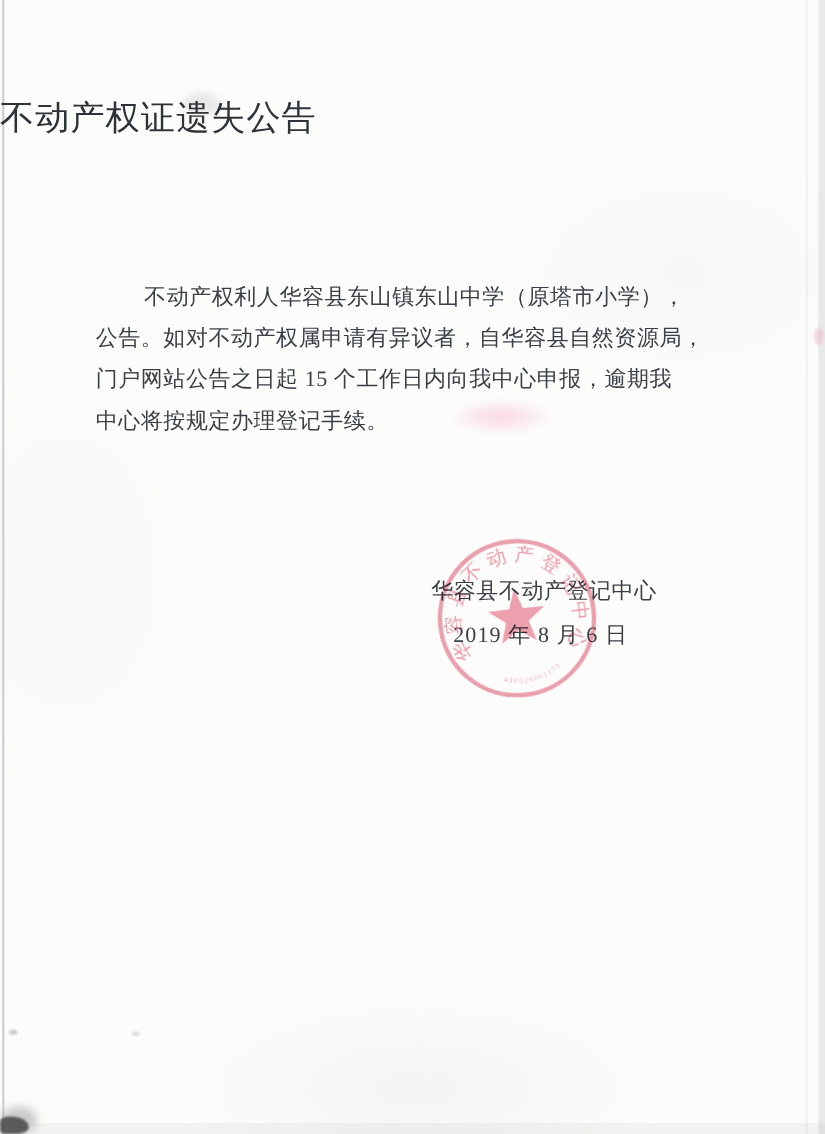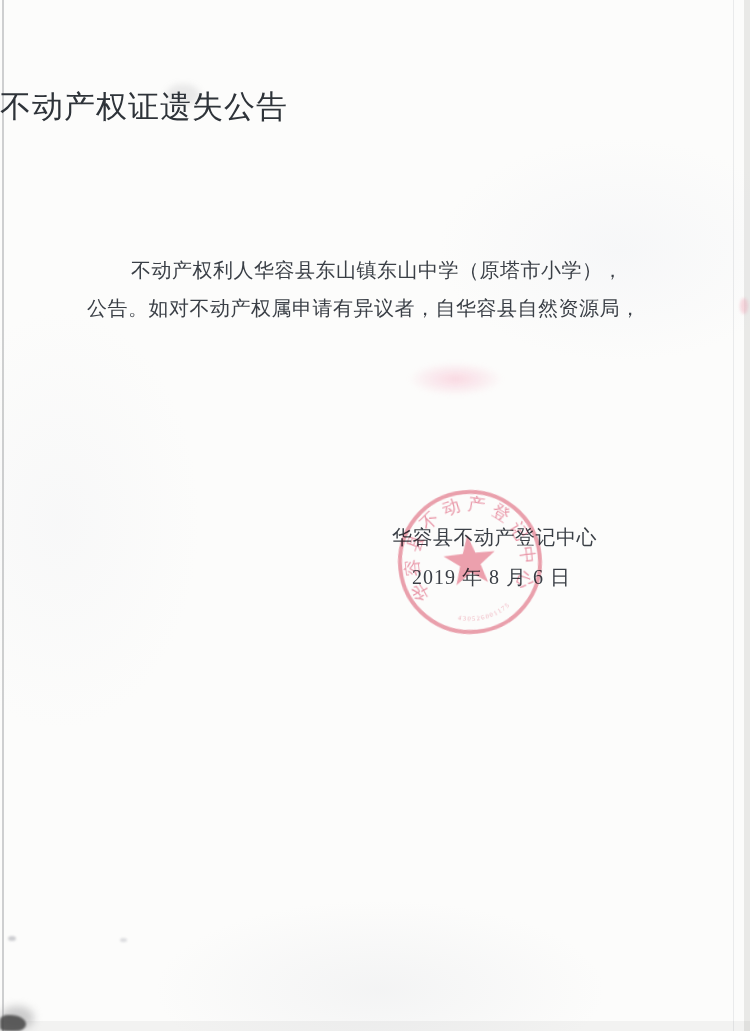--- a/index.html
+++ b/index.html
@@ -81,20 +81,22 @@
   <div class="speck-1"></div>
   <div class="speck-2"></div>
   <div class="speck-3"></div>
   <div class="title-smudge"></div>
 
   <div class="doc-title">不动产权证遗失公告</div>
 
   <div class="body-block">
     <div class="body-line indent">不动产权利人华容县东山镇东山中学（原塔市小学），</div>
     <div class="body-line">公告。如对不动产权属申请有异议者，自华容县自然资源局，</div>
+    <div class="body-line">门户网站公告之日起 15 个工作日内向我中心申报，逾期我</div>
+    <div class="body-line">中心将按规定办理登记手续。</div>
   </div>
 
   <div class="pink-smear"></div>
 
   <div class="sig-org">华容县不动产登记中心</div>
   <div class="sig-date">2019 年 8 月 6 日</div>
 
   <svg class="seal" viewBox="0 0 150 150">
     <defs>
       <path id="arcTop" d="M 32.4 104.8 A 52 52 0 1 1 117.6 104.8" fill="none"></path>

